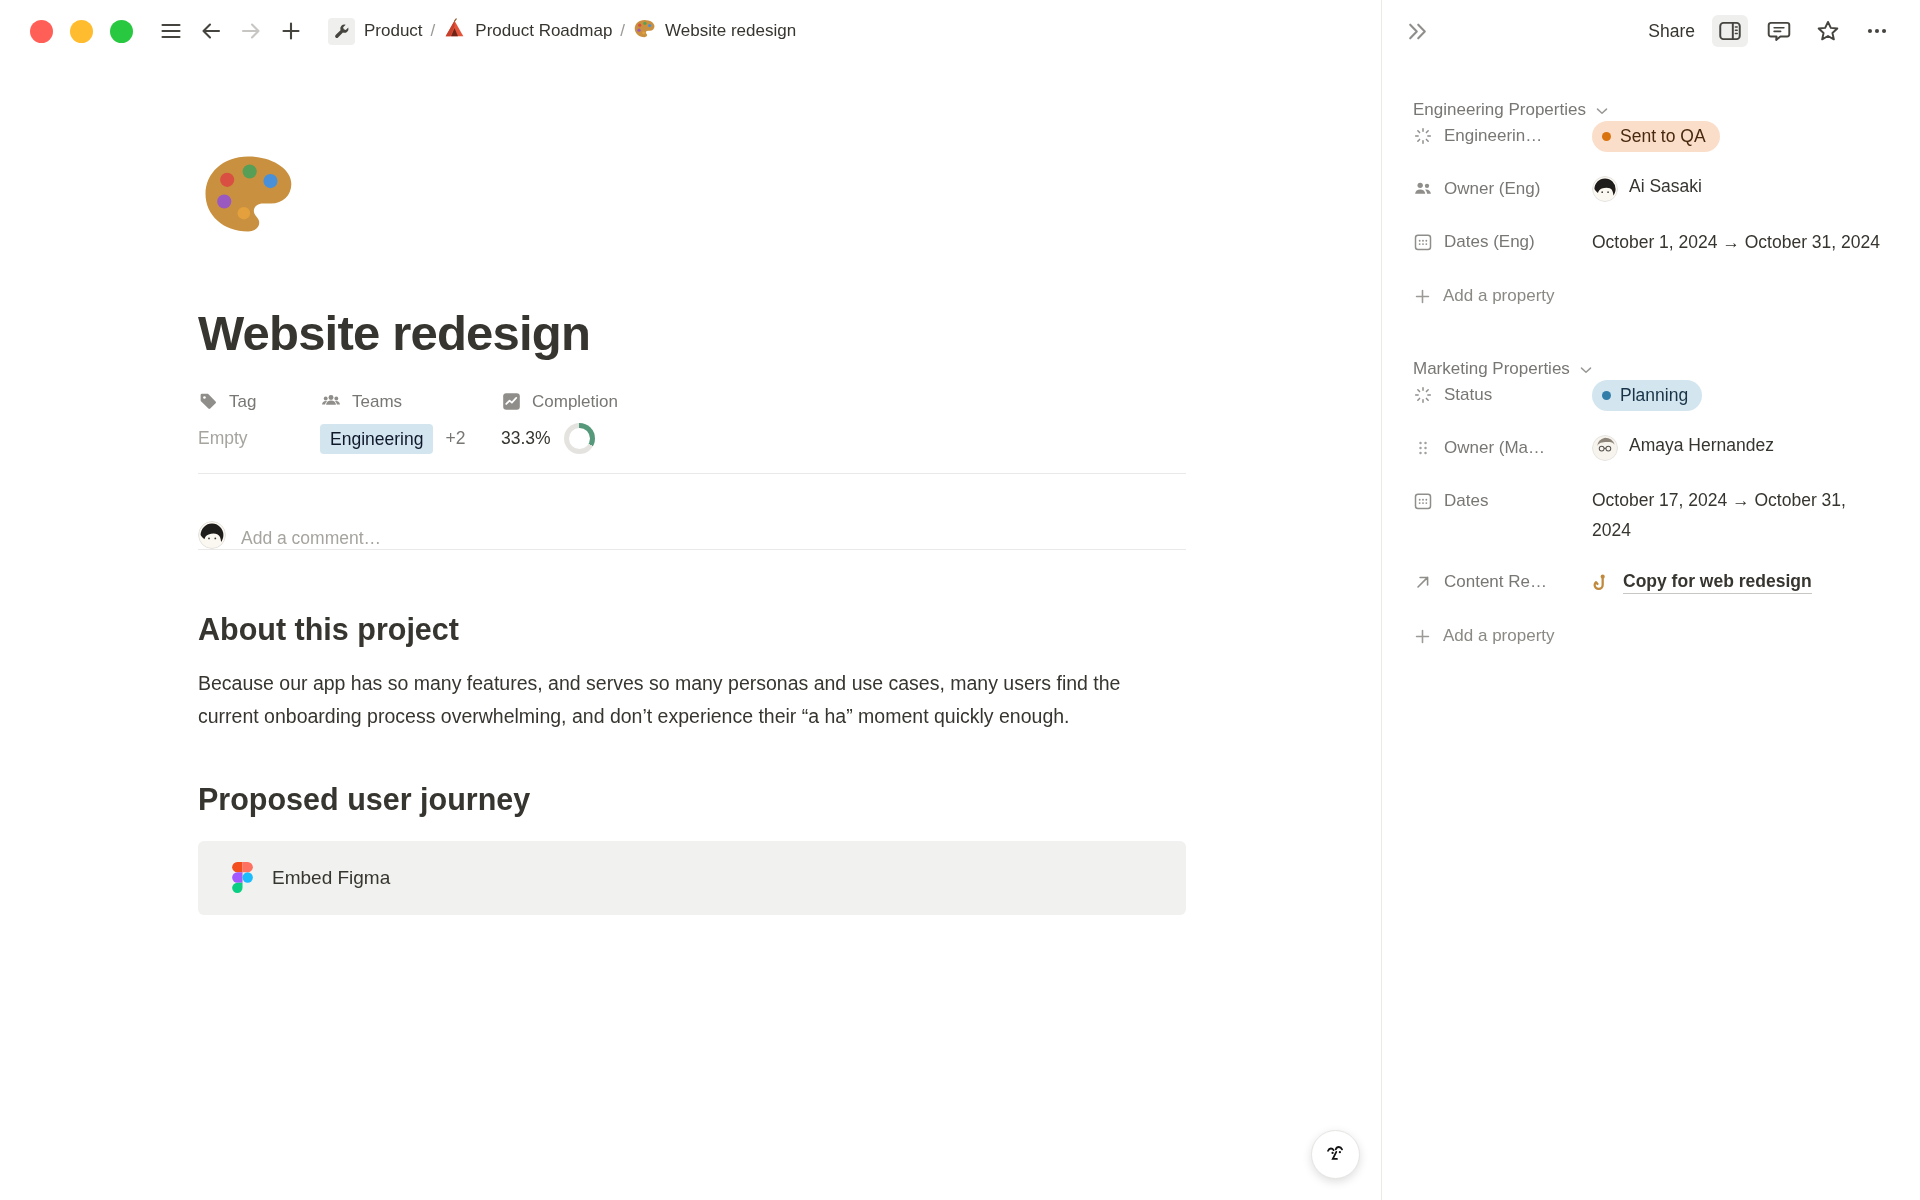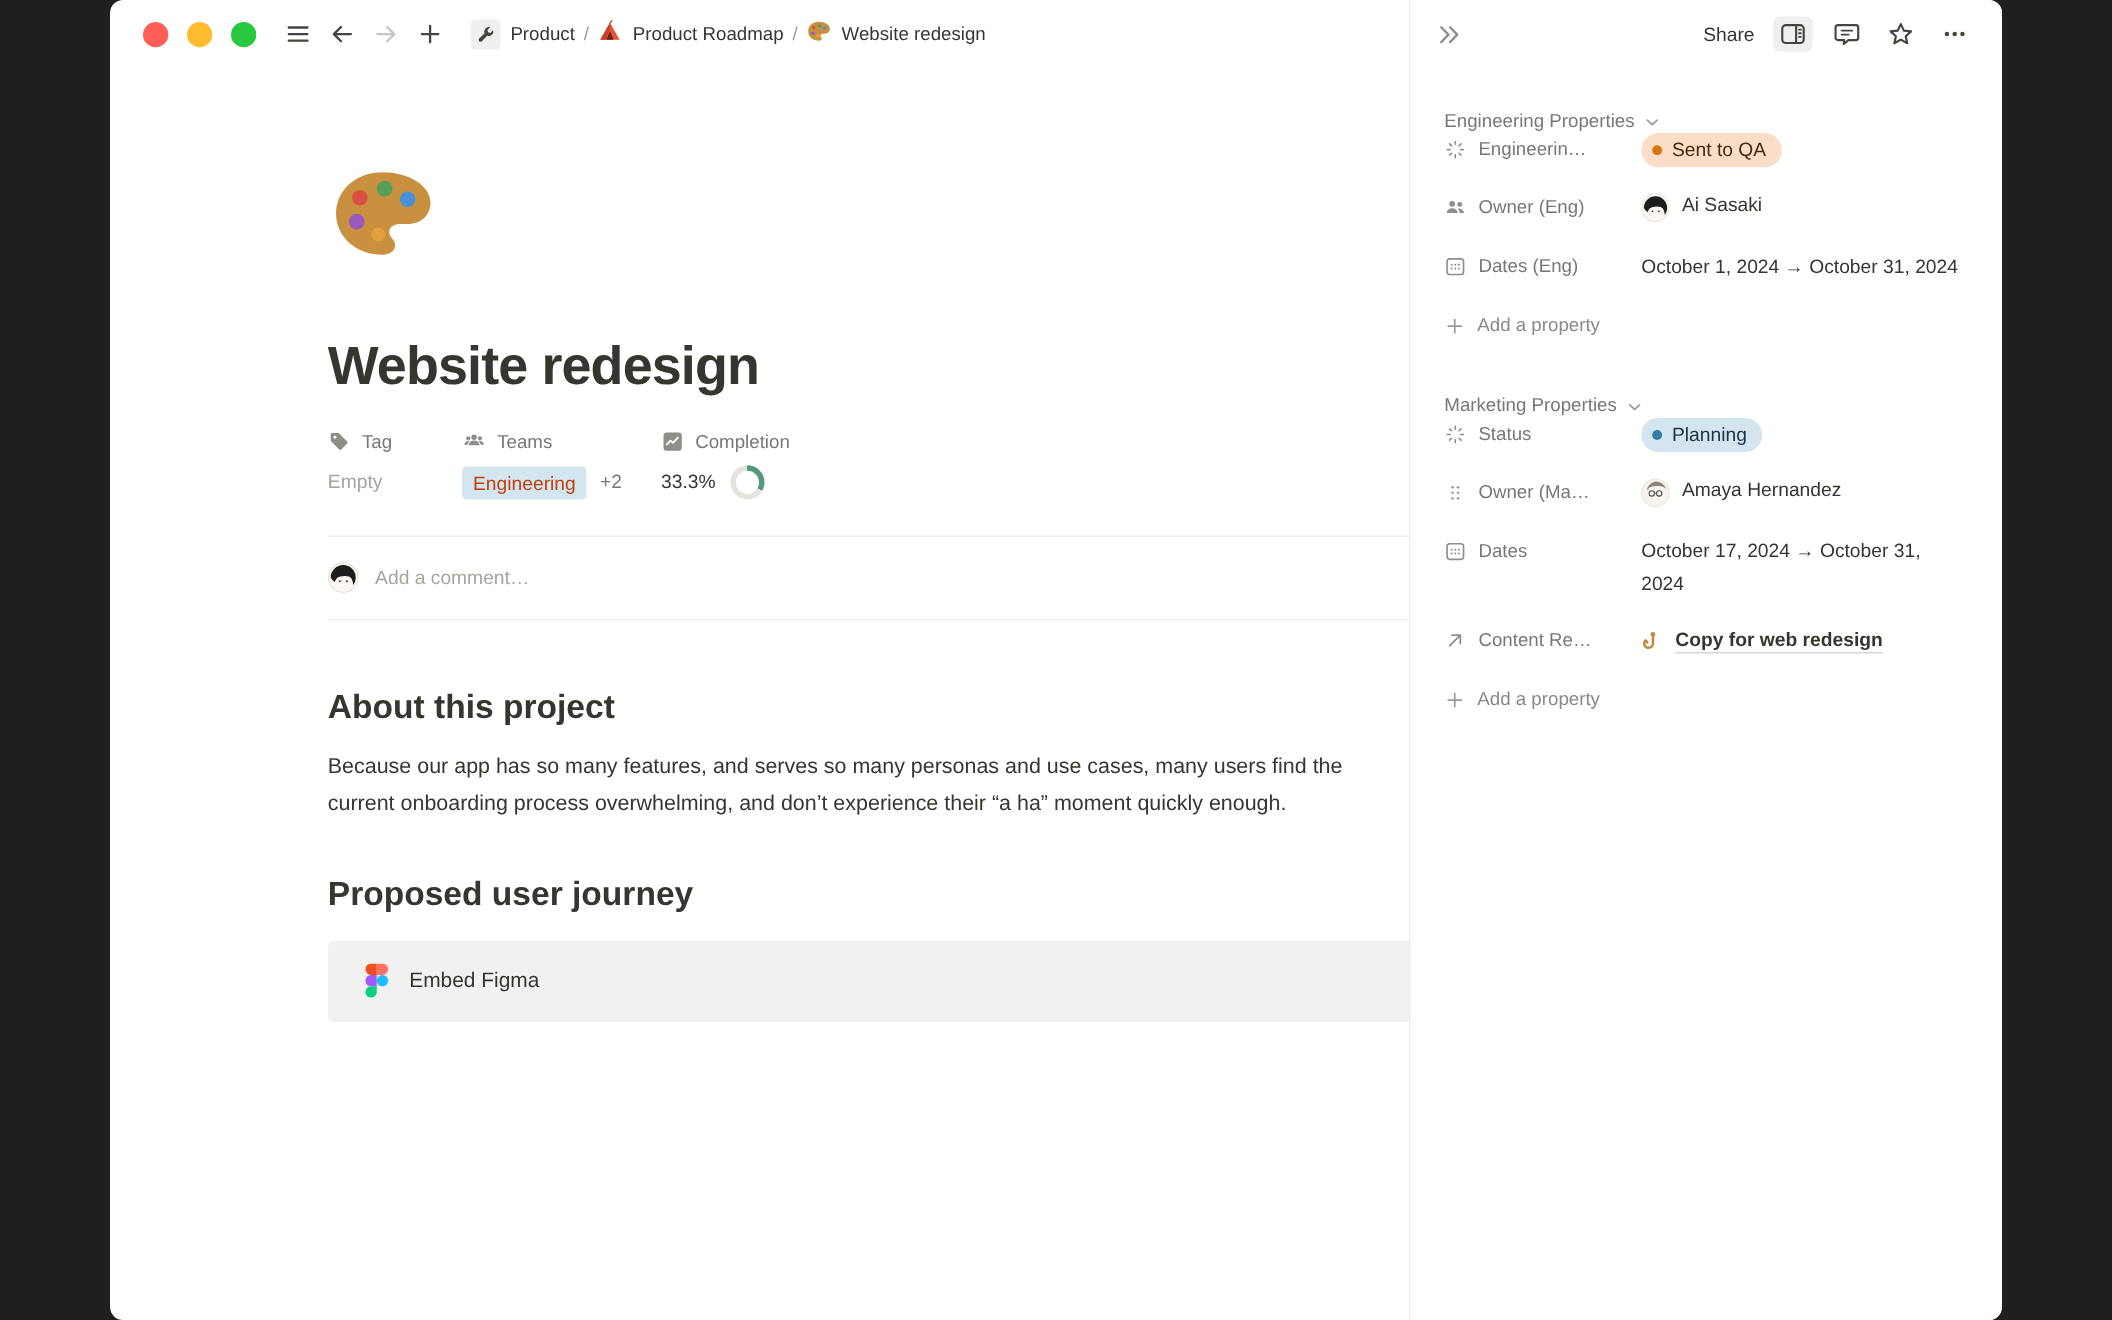--- a/index.html
+++ b/index.html
@@ -1,42 +1,42 @@
 <!DOCTYPE html>
 <html><head>
 <meta charset="utf-8">
 <style>
   html,body{margin:0;padding:0;background:#1f1f1f;}
   body{display:flex;justify-content:center;align-items:flex-start;}
-  .window{position:relative;width:1720px;height:1200px;background:#fff;border-radius:12px;overflow:hidden;
+  .window{position:relative;width:1920px;height:1200px;background:#fff;border-radius:0;overflow:hidden;
           font-family:"Liberation Sans","DejaVu Sans",sans-serif;color:#37352F;}
   
   .main{position:absolute;top:0;left:0;bottom:0;width:1381px;}
   .topbar{height:62px;display:flex;align-items:center;padding-left:30px;}
   .traffic{display:flex;gap:17px;margin-right:25px;}
   .light{width:23px;height:23px;border-radius:50%;}
   .light.red{background:#FF5F57;}.light.yellow{background:#FEBC2E;}.light.green{background:#28C840;}
   .navbtn{width:26px;height:26px;display:flex;align-items:center;justify-content:center;margin-right:14px;border-radius:4px;}
   .crumbs{display:flex;align-items:center;margin-left:4px;font-size:17px;color:#37352F;}
   .crumb{display:flex;align-items:center;gap:9px;padding:3px 6px;border-radius:4px;cursor:pointer;}
   .crumb-iconbox{width:27px;height:27px;background:#EFEFED;border-radius:4px;display:flex;align-items:center;justify-content:center;}
   .crumb-sep{color:#9B9A97;padding:0 2px;}
   .content{position:absolute;left:198px;top:0;width:988px;}
   .page-icon{margin-top:144px;width:100px;height:100px;cursor:pointer;}
   .page-title{margin:60px 0 0 0;font-size:49px;line-height:1.2;font-weight:700;letter-spacing:-0.8px;color:#37352F;}
   .props{margin-top:26px;display:grid;grid-template-columns:122px 181px auto;row-gap:8px;}
   .prop-label{display:flex;align-items:center;gap:10px;color:#787774;font-size:17px;height:26px;}
   .prop-value{display:flex;align-items:center;font-size:17.5px;min-height:32px;}
   .empty-val{color:#A6A49E;}
-  .tag-pill{background:#D3E5EF;color:#c2410c;border-radius:4px;padding:2px 10px;font-size:17.5px;line-height:26px;}
+  .tag-pill{background:#D3E5EF;color:#0f172a;border-radius:4px;padding:2px 10px;font-size:17.5px;line-height:26px;}
   .plus2{color:#787774;margin-left:12px;font-size:17.5px;}
   .pct{font-weight:400;color:#37352F;}
   .ring{width:31px;height:31px;border-radius:50%;margin-left:13px;position:relative;}
   .ring::after{content:"";position:absolute;inset:5px;background:#fff;border-radius:50%;}
-  .comment-row{margin-top:32px;border-top:1px solid #E9E9E7;border-bottom:1px solid #E9E9E7;height:75px;display:flex;align-items:center;gap:15px;cursor:text;}
+  .comment-row{margin-top:18px;border-top:1px solid #E9E9E7;border-bottom:1px solid #E9E9E7;height:75px;display:flex;align-items:flex-end;gap:15px;cursor:text;}
   .comment-ph{color:#A6A49E;font-size:17.5px;}
   .h2{font-size:30.5px;font-weight:700;margin:62px 0 0 0;color:#37352F;}
   .para{font-size:19.5px;line-height:33.5px;margin:20px 0 0 0;color:#37352F;}
   .embed-box{margin-top:24px;height:74px;background:#F1F1EF;border-radius:6px;display:flex;align-items:center;padding-left:34px;gap:19px;cursor:pointer;}
   .embed-label{font-size:19px;color:#37352F;}
   .ai-btn{position:absolute;left:1311px;top:1130px;width:47px;height:47px;border-radius:50%;background:#fff;
           border:1px solid #E6E5E2;box-shadow:0 3px 10px rgba(0,0,0,.13);display:flex;align-items:center;justify-content:center;cursor:pointer;}
   
   .sidebar{position:absolute;top:0;right:0;bottom:0;width:539px;border-left:1px solid #EBEAE8;box-sizing:border-box;background:#fff;}
   .sb-top{height:62px;display:flex;align-items:center;justify-content:space-between;padding:0 25px 0 18px;}

